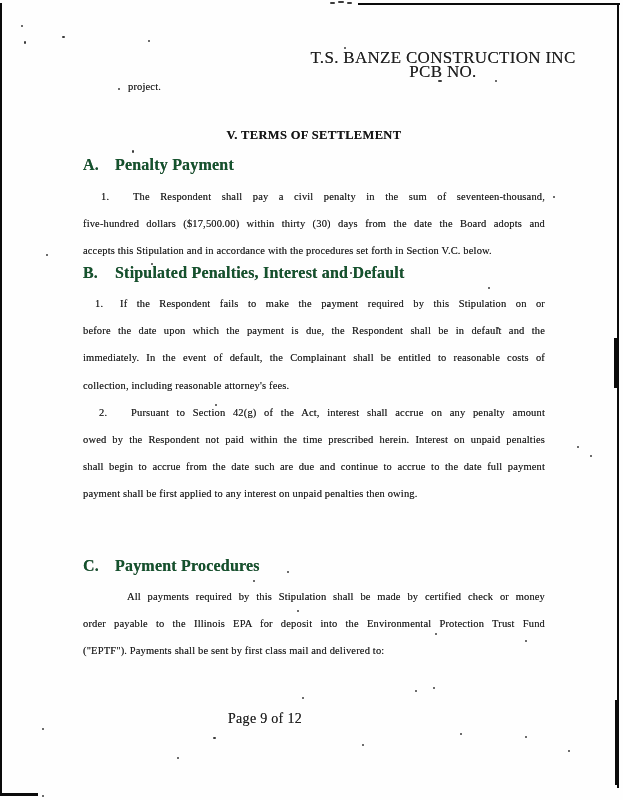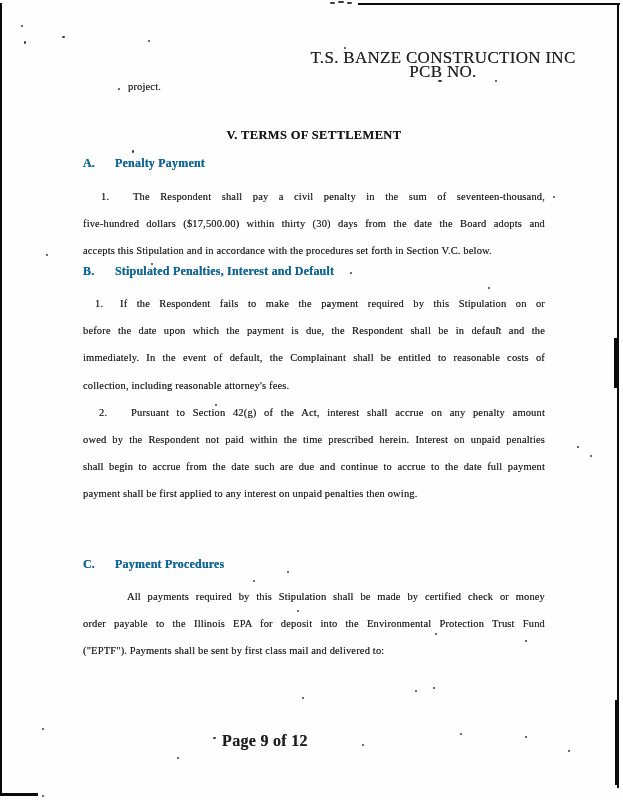--- a/index.html
+++ b/index.html
@@ -24,32 +24,32 @@
              font-size:17px; line-height:14px; letter-spacing:0.3px; }
   .body-blk { left:83px; width:462px; font-size:10.5px; letter-spacing:0.15px; }
   .ln { height:27.2px; line-height:27.2px; }
   .j  { text-align:justify; text-align-last:justify; }
   .num { display:inline-block; }
   .p6    { top:73px; }  .p6 .ln { height:28px; line-height:28px; }
   .p6 .ln1 { padding-left:27px; } .p6 .num { width:18px; }
   .p6 .ln2 { padding-left:45px; }
   .title-blk { left:83px; top:128px; width:462px; text-align:center;
                font-weight:bold; font-size:12.5px; letter-spacing:0.35px; color:#161616; }
-  .sec { font-weight:bold; font-size:12px; color:#0369a1; letter-spacing:0.2px; }
+  .sec { font-weight:bold; font-size:16px; color:#14532d; letter-spacing:0.2px; }
   .sec .secletter { display:inline-block; width:32px; }
   .sec-a { top:156px; } .sec-b { top:264px; } .sec-c { top:557px; }
   .pa1 { top:183px; }
   .pa1 .ln1 { padding-left:18px; } .pa1 .num { width:32px; }
   .pb  { top:290px; }
   .pb .b1-ln1 { padding-left:12px; } .pb .b1num { display:inline-block; width:25px; }
   .pb .b2-ln1 { padding-left:16px; } .pb .b2num { display:inline-block; width:32px; }
   .pc1 { top:583px; }
   .pc1 .ln1 { padding-left:44px; }
-  .footer { left:115px; top:734px; width:300px; text-align:center;
-            font-size:16px; line-height:14px; letter-spacing:0.3px;font-weight:bold; }
+  .footer { left:115px; top:712px; width:300px; text-align:center;
+            font-size:14px; line-height:14px; letter-spacing:0.3px; }
 </style>
 </head>
 <body>
 
 <div class="page">
 
   <div class="edge edge-left"></div>
   <div class="edge edge-bl"></div>
   <div class="edge edge-top"></div>
   <div class="edge edge-right"></div>

